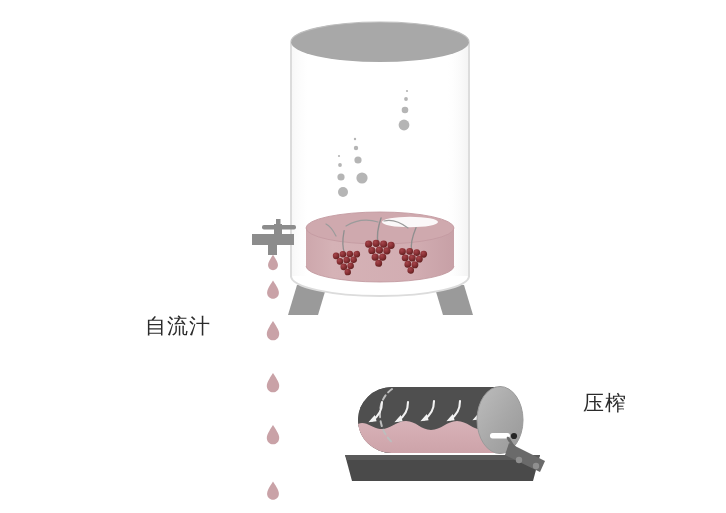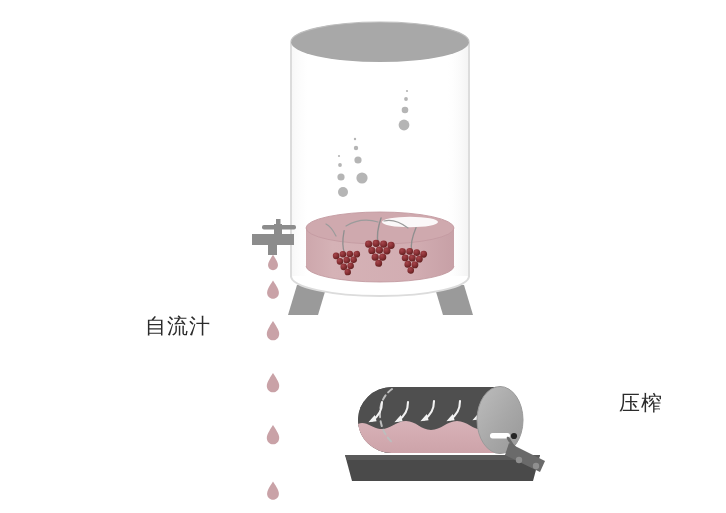--- a/index.html
+++ b/index.html
@@ -40,21 +40,20 @@
     white-space: nowrap;
     letter-spacing: 1px;
   }
   #label-free-run {
     left: 145px;
     top: 313px;
   }
   #label-press {
     left: 583px;
     top: 390px;
-    margin-left: 36px;
   }
 </style>
 </head>
 <body>
 
 <div id="stage">
 
   <svg id="diagram-svg" viewBox="0 0 726 513" xmlns="http://www.w3.org/2000/svg">
 
     <defs>

